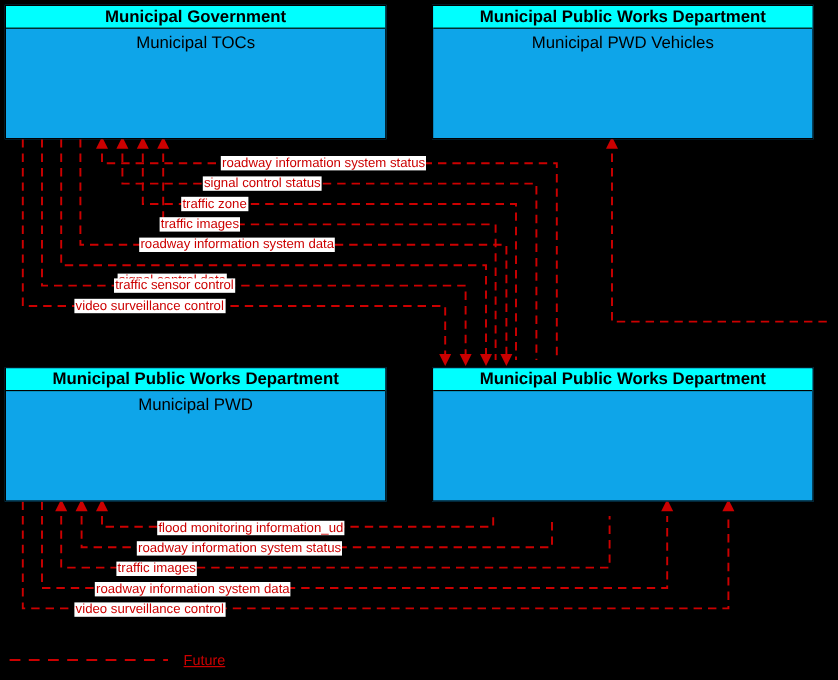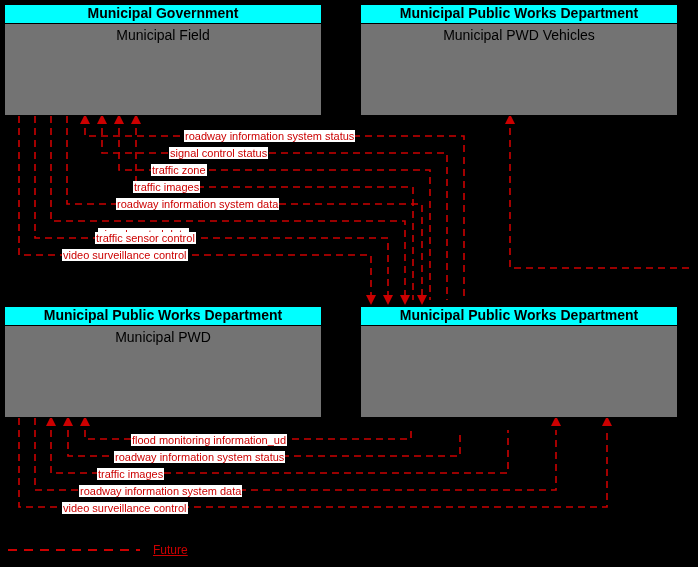--- a/index.html
+++ b/index.html
@@ -22,21 +22,21 @@
   }
   svg.wires {
     position: absolute;
     left: 0; top: 0;
     width: 698px;
     height: 567px;
     pointer-events: none;
   }
   .node {
     position: absolute;
-    background: #737373;
+    background: #0ea5e9;
     border: 1px solid #000000;
     box-sizing: border-box;
   }
   .node-header {
     background: #00ffff;
     color: #000000;
     font-size: 14px;
     font-weight: bold;
     text-align: center;
     line-height: 17px;
@@ -132,21 +132,21 @@
 
       <path d="M 556 416 L 561 426 L 551 426 z"></path>
       <path d="M 607 416 L 612 426 L 602 426 z"></path>
     </g>
 
     <line x1="8" y1="550" x2="140" y2="550" stroke="#cc0000" stroke-width="1.8" stroke-dasharray="9,7"></line>
   </svg>
 
   <div class="node" style="left:4px; top:4px; width:318px; height:112px;">
     <div class="node-header">Municipal Government</div>
-    <div class="node-title">Municipal Field</div>
+    <div class="node-title">Municipal TOCs</div>
   </div>
 
   <div class="node" style="left:360px; top:4px; width:318px; height:112px;">
     <div class="node-header">Municipal Public Works Department</div>
     <div class="node-title">Municipal PWD Vehicles</div>
   </div>
 
   <div class="node" style="left:4px; top:306px; width:318px; height:112px;">
     <div class="node-header">Municipal Public Works Department</div>
     <div class="node-title">Municipal PWD</div>

